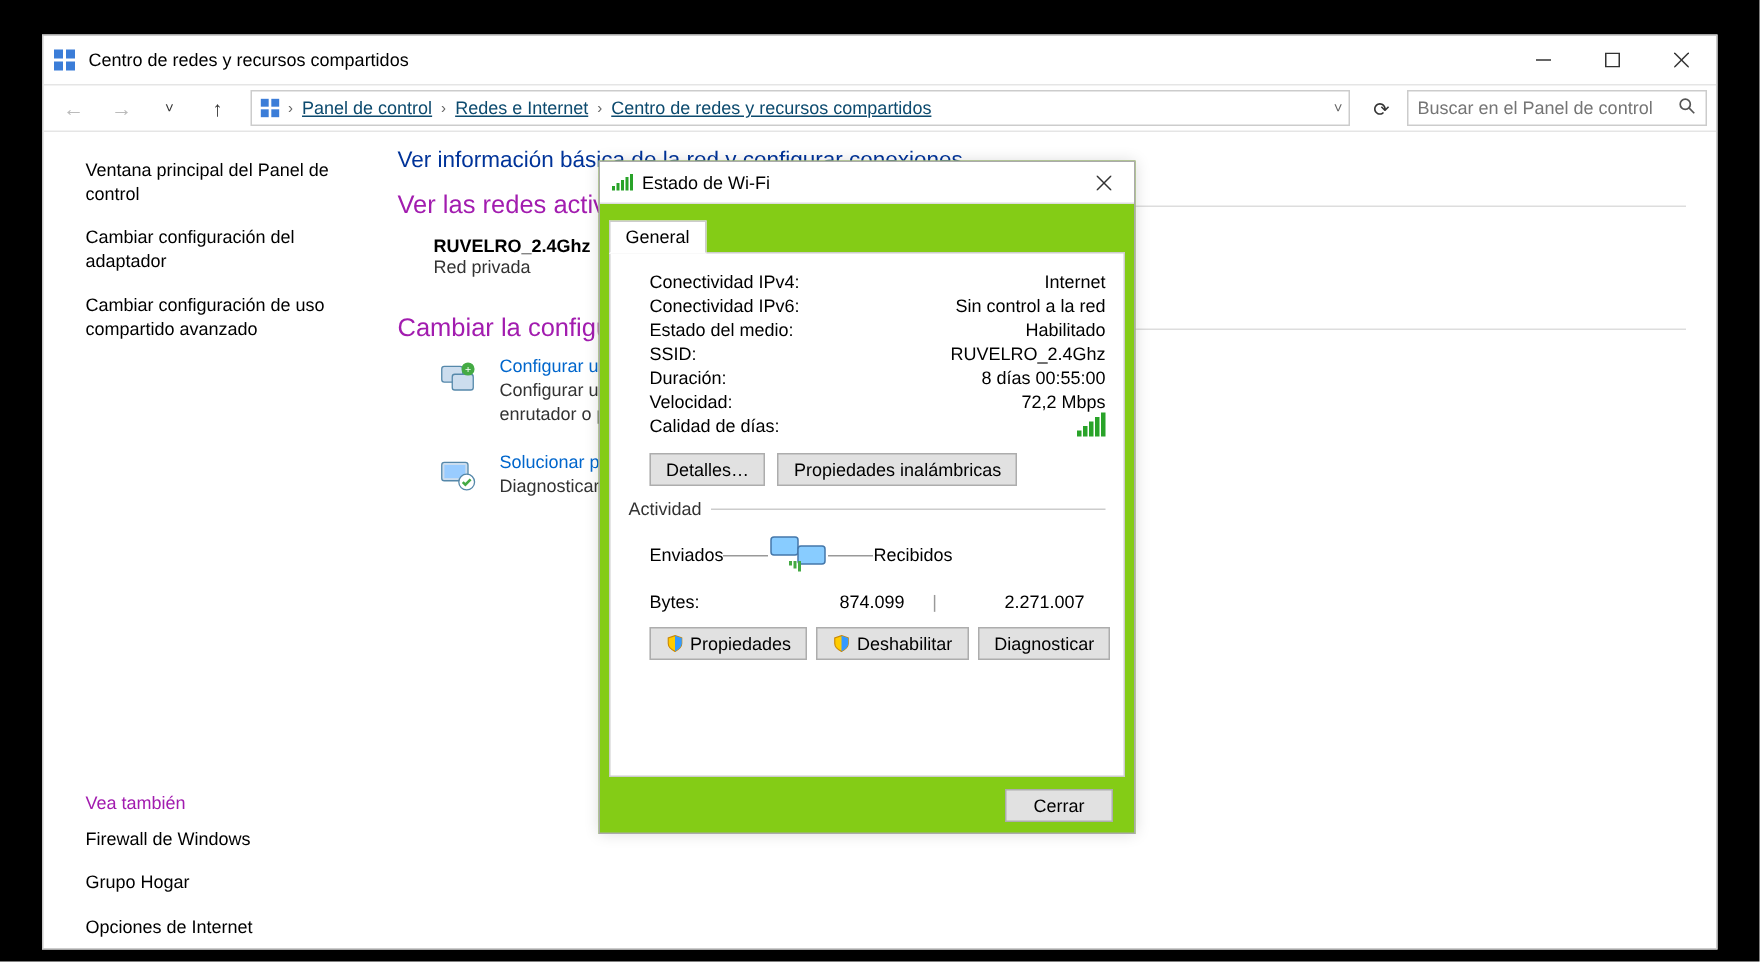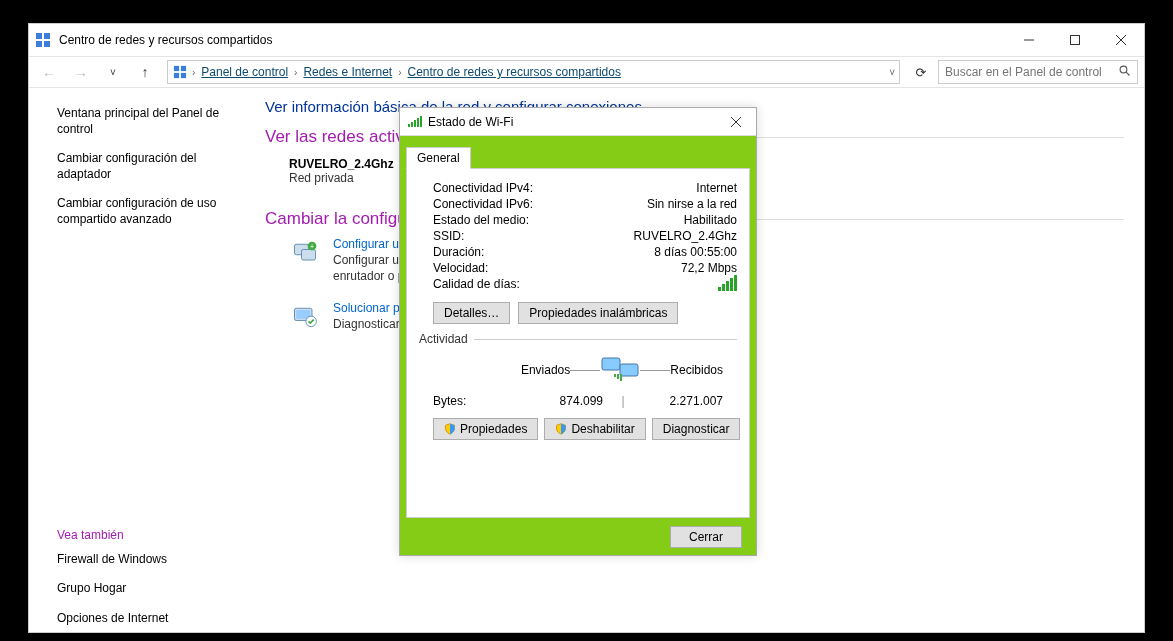--- a/index.html
+++ b/index.html
@@ -49,21 +49,21 @@
 .dialog .tabbody { background: #fff; border: 1px solid #ccc; margin: 0 6px; padding: 10px 12px; height: 350px; }
 .dialog .group { margin-bottom: 8px; }
 .dialog .group .ghead { display: flex; align-items: center; gap: 6px; color: #333; }
 .dialog .group .ghead .gline { flex: 1; border-top: 1px solid #ccc; }
 .dialog .kv { display: flex; margin: 2px 0 2px 14px; }
 .dialog .kv .k { flex: 1; }
 .dialog .kv .v { text-align: right; }
 .dialog .signal { text-align: right; margin-right: 0; }
 .dialog .btnrow { display: flex; gap: 8px; margin: 8px 0 8px 14px; }
 .dialog button { font-size: 12px; padding: 3px 10px; background: #e1e1e1; border: 1px solid #adadad; }
-.dialog .activity { display: flex; justify-content: flex-end; align-items: center; margin: 8px 14px; }
+.dialog .activity { display: flex; justify-content: flex-start; align-items: center; margin: 8px 14px; }
 .dialog .activity .actlabel { font-size: 12px; }
 .dialog .activity .dash { width: 30px; border-top: 1px solid #999; }
 .dialog .activity .compicon { width: 40px; height: 32px; display: flex; align-items: center; justify-content: center; }
 .dialog .bytesrow { display: flex; margin: 6px 14px; }
 .dialog .bytesrow .bl { flex: 1; }
 .dialog .bytesrow .bs { width: 80px; text-align: right; }
 .dialog .bytesrow .bspace { width: 40px; text-align: center; color: #999; }
 .dialog .bytesrow .br { width: 80px; text-align: right; }
 .dialog .btm { display: flex; gap: 6px; margin: 10px 14px 6px; }
 .dialog .btm button { display: inline-flex; align-items: center; gap: 4px; }
@@ -249,21 +249,21 @@
   </div>
 
   <div class="tabbody">
     <div class="group">
       <div class="kv">
           <span class="k">Conectividad IPv4:</span>
           <span class="v">Internet</span>
         </div>
       <div class="kv">
           <span class="k">Conectividad IPv6:</span>
-          <span class="v">Sin nirse a la red</span>
+          <span class="v">Sin control a la red</span>
         </div>
       <div class="kv">
           <span class="k">Estado del medio:</span>
           <span class="v">Habilitado</span>
         </div>
       <div class="kv">
           <span class="k">SSID:</span>
           <span class="v">RUVELRO_2.4Ghz</span>
         </div>
       <div class="kv">

